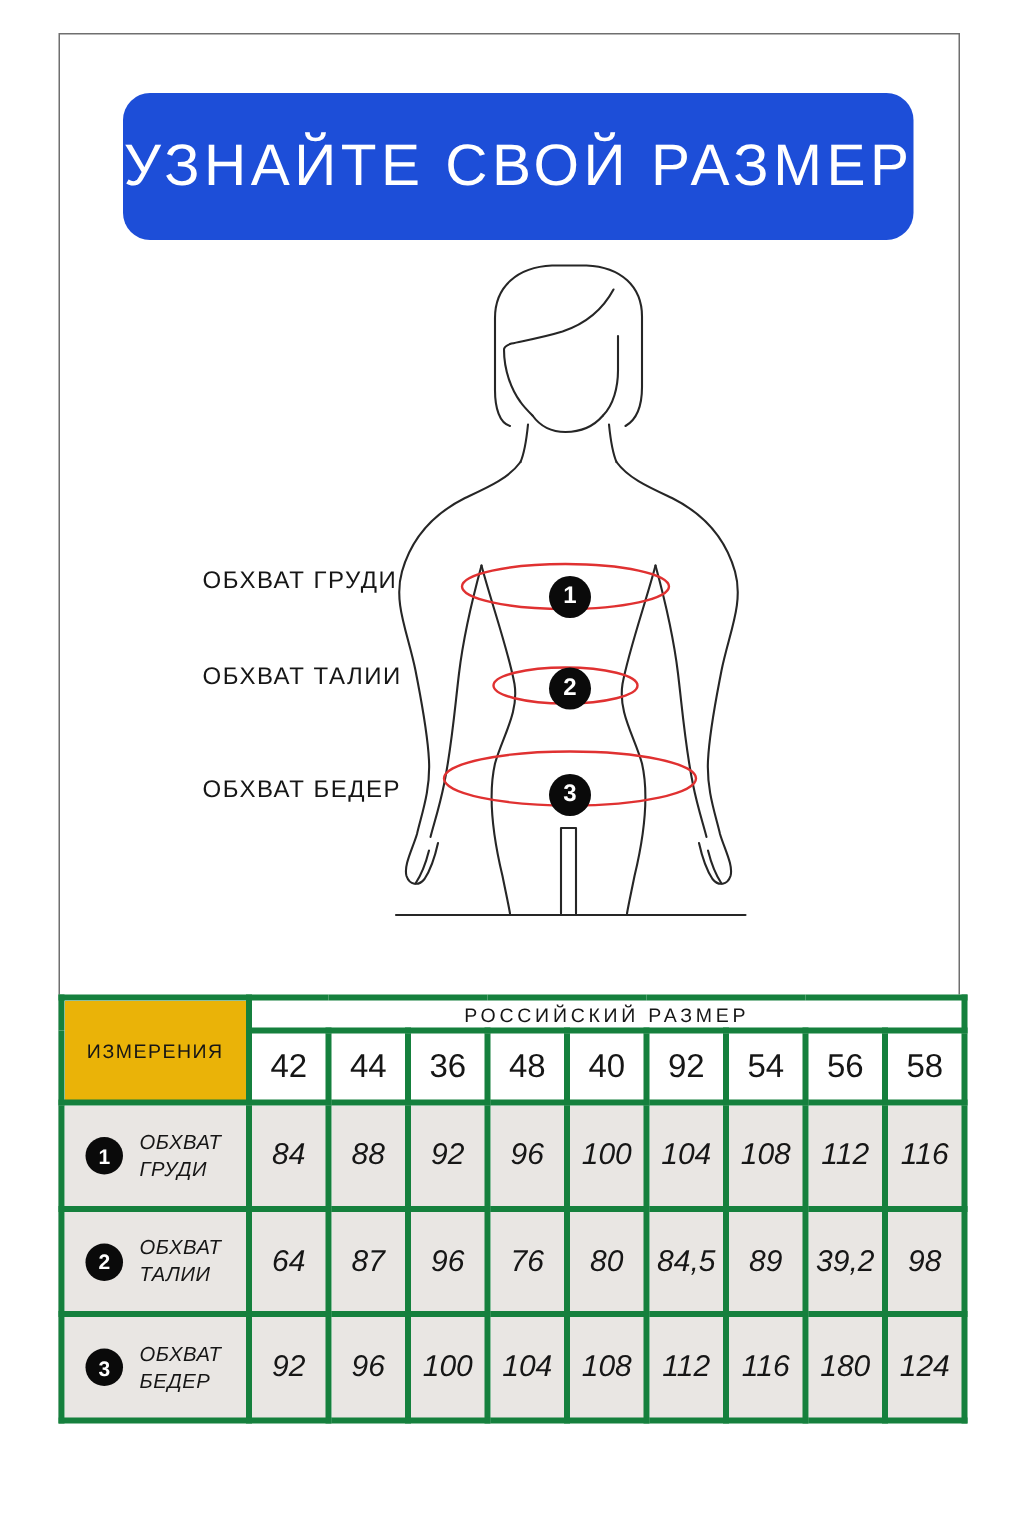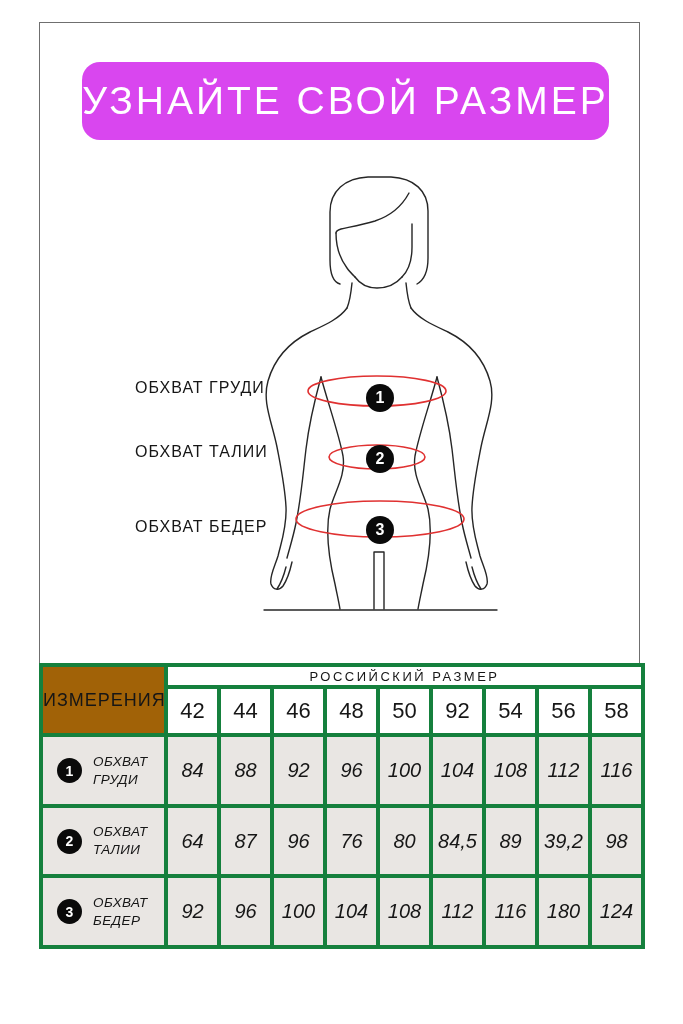--- a/index.html
+++ b/index.html
@@ -7,23 +7,23 @@
     position:relative;width:683px;height:1024px;background:#ffffff;overflow:hidden;
     font-family:"Liberation Sans", sans-serif;color:#161616;
   }
   
   .frame{
     position:absolute;left:39px;top:22px;width:601px;height:923px;
     border:1px solid #6f6f6f;box-sizing:border-box;
   }
   
   .title-banner{
-    position:absolute;left:82px;top:62px;width:527px;height:78px;
-    background:#d946ef;border-radius:18px;
-    display:flex;align-items:center;justify-content:center;
+    position:absolute;left:82px;top:62px;width:527px;height:98px;
+    background:#1d4ed8;border-radius:18px;
+    display:flex;align-items:center;justify-content:flex-end;
   }
   .title-banner span{
     color:#ffffff;font-size:39px;font-weight:400;letter-spacing:3px;white-space:nowrap;
   }
   
   svg.figure{position:absolute;left:0;top:0;width:683px;height:1024px;}
   
   .diag-label{
     position:absolute;left:135px;height:20px;display:flex;align-items:center;
     font-size:16px;letter-spacing:1px;color:#161616;white-space:nowrap;
@@ -48,21 +48,21 @@
   table.size-table td{
     border:4px solid #15803d;text-align:center;vertical-align:middle;
     padding:0;overflow:hidden;
   }
   col.c0{width:125px;}
   col.cN{width:53px;}
   tr.h1{height:22px;}
   tr.h2{height:48px;}
   tr.r1{height:71px;} tr.r2{height:70px;} tr.r3{height:71px;}
   td.rus-header{font-size:13px;letter-spacing:2.5px;background:#ffffff;}
-  td.corner{vertical-align:bottom;padding-bottom:12px;font-size:18px;letter-spacing:1px;background:#a16207;}
+  td.corner{vertical-align:bottom;padding-bottom:12px;font-size:13px;letter-spacing:1px;background:#eab308;}
   td.size-head{font-size:22px;font-weight:normal;background:#ffffff;}
   td.val{font-size:20px;font-style:italic;background:#e9e6e3;}
   td.rowlab{background:#e9e6e3;}
   .labwrap{display:flex;align-items:center;gap:11px;padding-left:14px;text-align:left;}
   .tbl-marker{
     flex:0 0 auto;width:25px;height:25px;border-radius:50%;background:#0a0a0a;
     display:flex;align-items:center;justify-content:center;
     color:#ffffff;font-size:14px;font-weight:bold;font-style:normal;
   }
   .row-label-text{
@@ -144,23 +144,23 @@
         <col class="cN">
     </colgroup>
     <tbody>
       <tr class="h1">
         <td class="corner" rowspan="2">ИЗМЕРЕНИЯ</td>
         <td class="rus-header" colspan="9">РОССИЙСКИЙ РАЗМЕР</td>
       </tr>
       <tr class="h2">
         <td class="size-head">42</td>
         <td class="size-head">44</td>
-        <td class="size-head">46</td>
+        <td class="size-head">36</td>
         <td class="size-head">48</td>
-        <td class="size-head">50</td>
+        <td class="size-head">40</td>
         <td class="size-head">92</td>
         <td class="size-head">54</td>
         <td class="size-head">56</td>
         <td class="size-head">58</td>
       </tr>
       <tr class="r1">
         <td class="rowlab">
           <div class="labwrap">
             <span class="tbl-marker">1</span>
             <span class="row-label-text">ОБХВАТ ГРУДИ</span>

